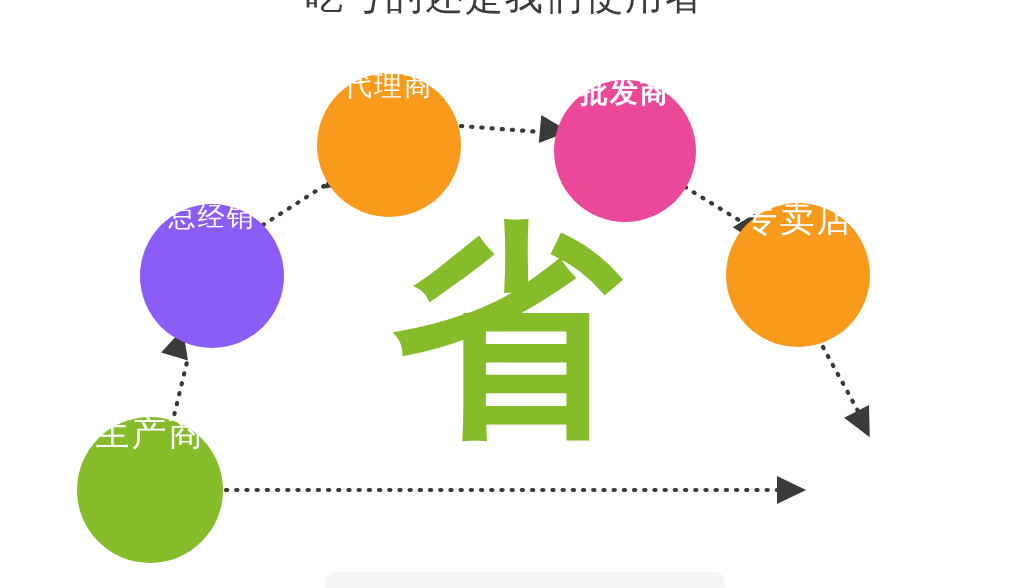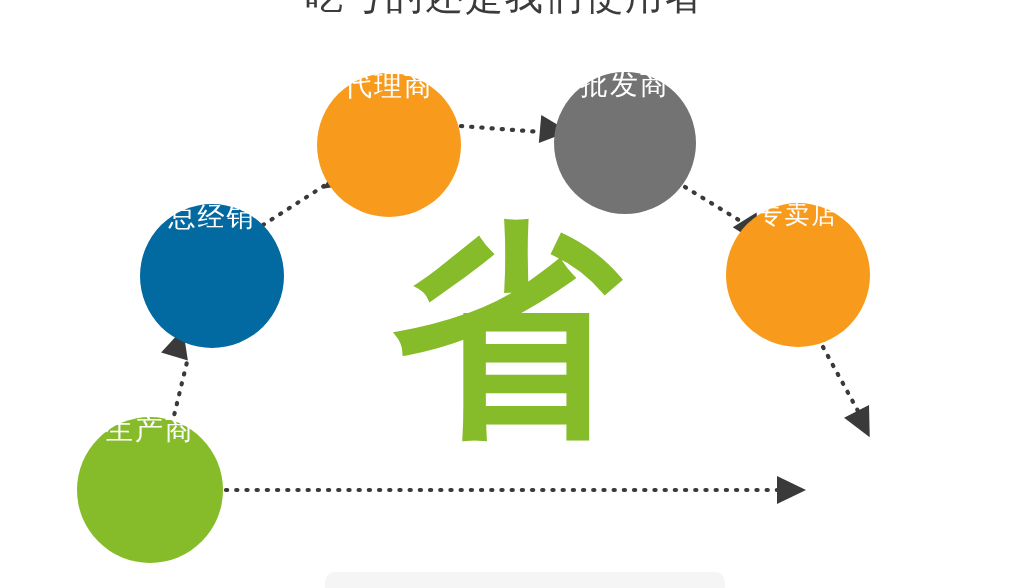--- a/index.html
+++ b/index.html
@@ -125,37 +125,37 @@
     <g fill="#3a3a3a" stroke="none">
       <polygon points="0,-17 14,12 -14,12" transform="translate(178,345) rotate(17)"></polygon>
       <polygon points="0,-17 14,12 -14,12" transform="translate(337,179) rotate(-125)"></polygon>
       <polygon points="0,-17 14,12 -14,12" transform="translate(552,130) rotate(-265)"></polygon>
       <polygon points="0,-17 14,12 -14,12" transform="translate(751,230) rotate(148)"></polygon>
       <polygon points="0,-17 14,12 -14,12" transform="translate(862,422) rotate(153)"></polygon>
       <polygon points="0,-17 14,12 -14,12" transform="translate(789,490) rotate(90)"></polygon>
     </g>
   </svg>
 
-  <div class="node" style="left: 77px; top: 417px; width: 146px; height: 146px; background: rgb(134, 188, 41); font-size: 28px;">
+  <div class="node" style="left: 77px; top: 417px; width: 146px; height: 146px; background: rgb(134, 188, 41); font-size: 35px;">
     <span class="node-label">生产商</span>
   </div>
 
-  <div class="node" style="left: 140px; top: 204px; width: 144px; height: 144px; background: #0369a1; font-size: 27px;">
+  <div class="node" style="left: 140px; top: 204px; width: 144px; height: 144px; background: #8b5cf6; font-size: 27px;">
     <span class="node-label">总经销</span>
   </div>
 
   <div class="node" style="left: 317px; top: 73px; width: 144px; height: 144px; background: rgb(248, 155, 28); font-size: 28px;">
     <span class="node-label">代理商</span>
   </div>
 
-  <div class="node" style="left: 554px; top: 72px; width: 142px; height: 142px; background: #737373; font-size: 28px;">
+  <div class="node" style="left: 554px; top: 80px; width: 142px; height: 142px; background: #ec4899; font-size: 28px; font-weight: bold;">
     <span class="node-label">批发商</span>
   </div>
 
-  <div class="node" style="left: 726px; top: 203px; width: 144px; height: 144px; background: rgb(248, 155, 28); font-size: 25px;">
+  <div class="node" style="left: 726px; top: 203px; width: 144px; height: 144px; background: rgb(248, 155, 28); font-size: 35px;">
     <span class="node-label">专卖店</span>
   </div>
 
 
   <div class="center-glyph" style="color: rgb(134, 188, 41);">省</div>
 
 
   <div class="bottom-panel" style="background: rgb(245, 245, 245);"></div>
 
 </div>

